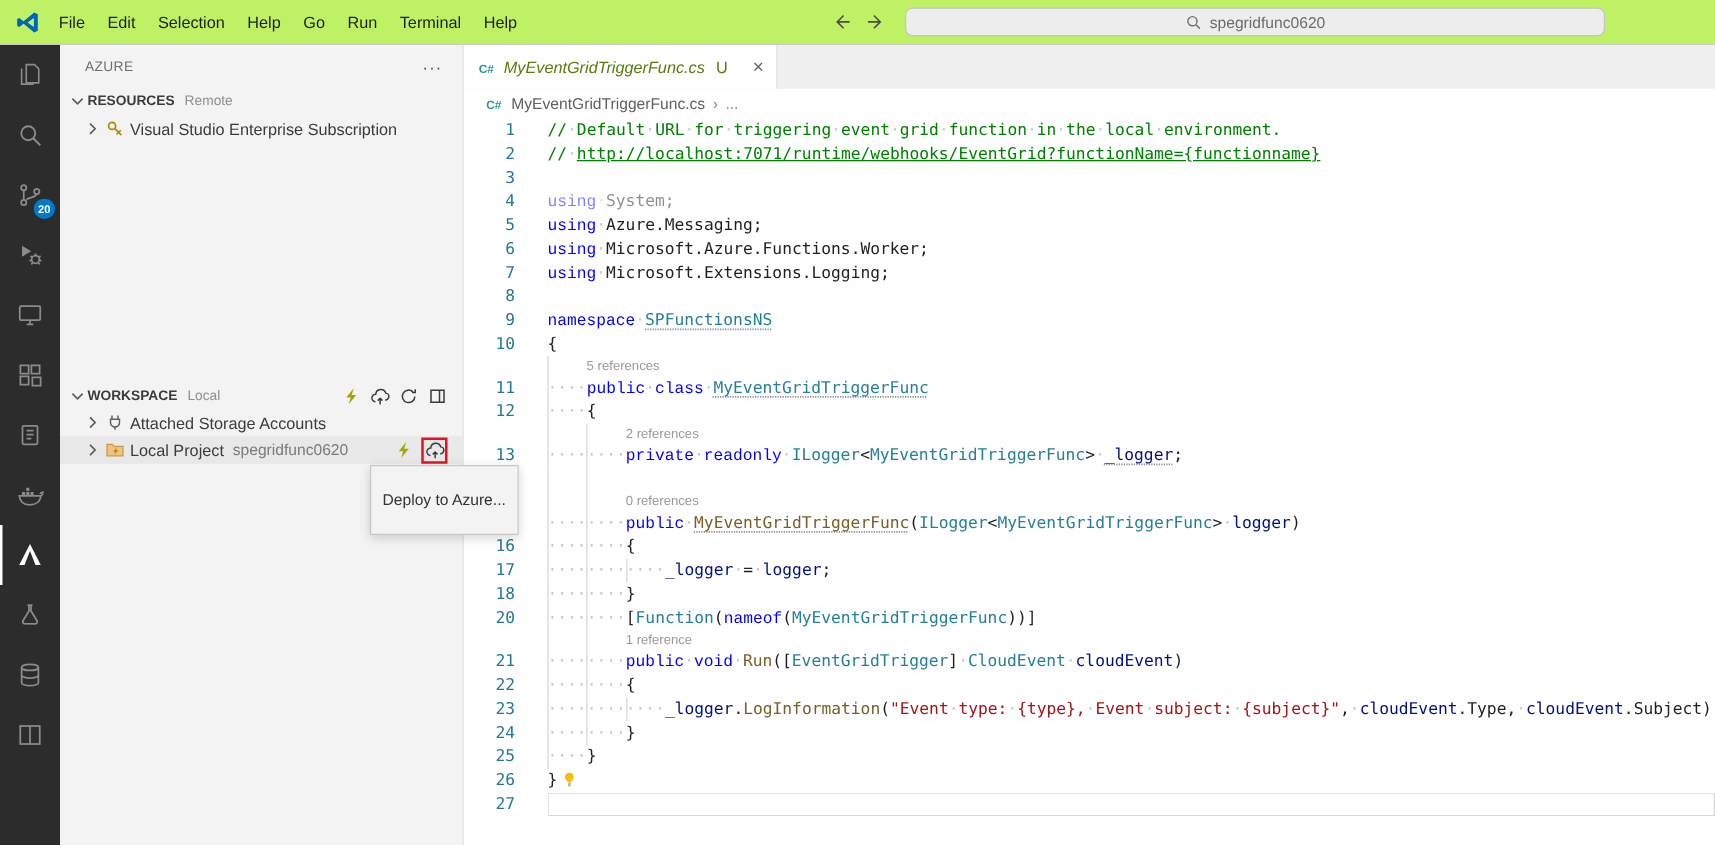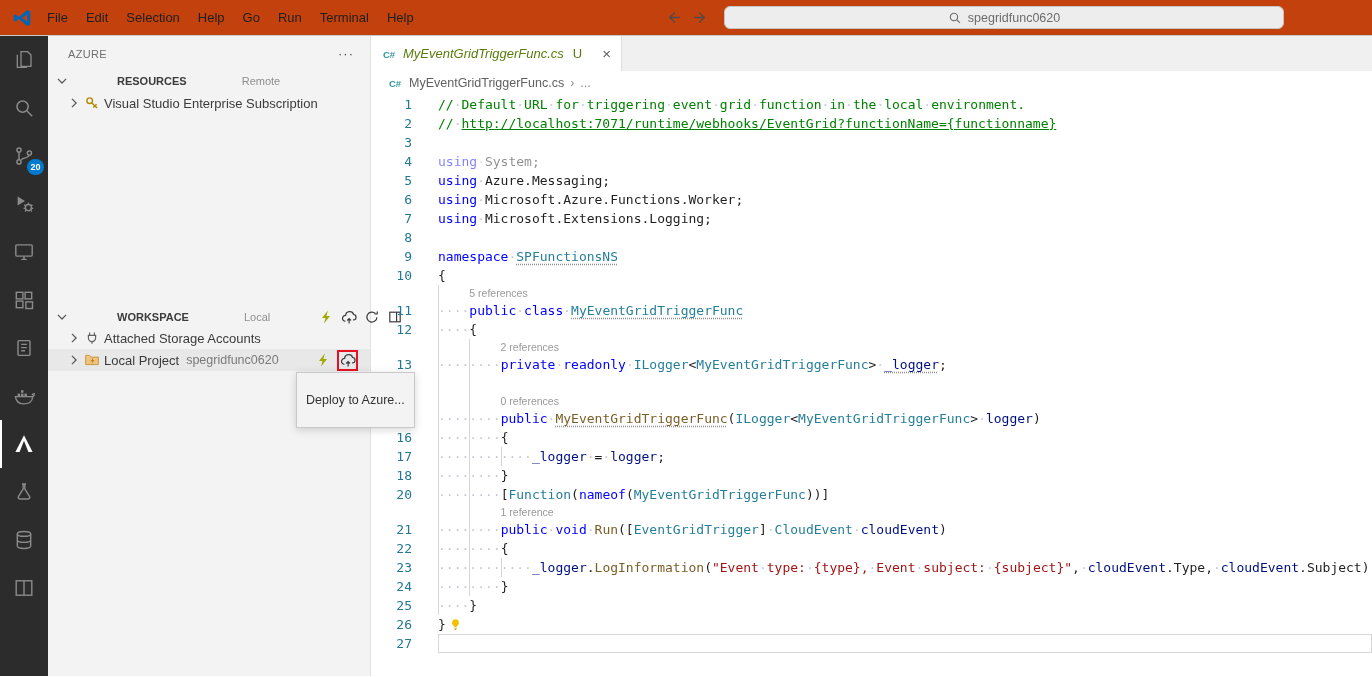--- a/index.html
+++ b/index.html
@@ -5,21 +5,21 @@
   * { box-sizing: border-box; }
   html,body { margin:0; padding:0; }
   body {
     width:1372px; height:677px; overflow:hidden; position:relative;
     font-family:"Liberation Sans", sans-serif; background:#fff;
     -webkit-font-smoothing:antialiased;
   }
 
   
   .titlebar {
-    height:36px; background:#c2410c; border-bottom:1px solid #c9c9c9;
+    height:36px; background:#bef264; border-bottom:1px solid #c9c9c9;
     display:flex; align-items:center; padding:0 8px;
   }
   .logo { width:24px; height:24px; display:flex; align-items:center; justify-content:center; margin:0 4px 0 2px; }
   .menus { display:flex; }
   .menu-item { padding:0 9px; font-size:13px; color:#1f1f1f; line-height:34px; cursor:default; }
   .tb-spacer { flex:1; }
   .nav-arrow { width:27px; height:27px; display:flex; align-items:center; justify-content:center; border-radius:4px; }
   .cmd-center {
     width:560px; height:23px; margin:0 10px; background:#ededed;
     border:1px solid #c5c5c5; border-radius:6px; display:flex; align-items:center;
@@ -44,21 +44,21 @@
   
   .sidebar {
     width:323px; background:#f3f3f3; position:relative; border-right:1px solid #e2e2e2;
     font-size:13px; color:#3b3b3b; flex:none;
   }
   .sb-title { position:absolute; top:0; left:0; right:0; height:35px; display:flex; align-items:center; padding:0 16px 0 20px; }
   .sb-title .t { font-size:11px; color:#6f6f6f; flex:1; letter-spacing:.3px; }
   .sb-title .more { color:#424242; font-size:13px; letter-spacing:1px; cursor:pointer; }
   .section-head {
     position:absolute; left:0; right:0; height:22px; display:flex; align-items:center;
-    font-weight:bold; font-size:11px; color:#3b3b3b; padding-left:6px; cursor:pointer;gap:47px;
+    font-weight:bold; font-size:11px; color:#3b3b3b; padding-left:6px; cursor:pointer;
   }
   .badge-txt { font-weight:normal; color:#8f8f8f; font-size:11px; margin-left:8px; }
   .chev { width:16px; height:16px; display:flex; align-items:center; justify-content:center; flex:none; }
   .tree-row {
     position:absolute; left:0; right:0; height:22px; display:flex; align-items:center;
     padding-left:18px; cursor:pointer;
   }
   .tree-row.hovered { background:#e8e8e8; }
   .tree-icon { width:16px; height:16px; display:flex; align-items:center; justify-content:center; margin:0 4px 0 2px; flex:none; }
   .tree-label { white-space:nowrap; }
@@ -96,21 +96,21 @@
     width:67px; flex:none; text-align:right; padding-right:26px;
     color:#237893; font-size:13px; user-select:none;
   }
   .content { position:relative; flex:1; min-width:0; white-space:pre; }
   .codelens { font-family:"Liberation Sans", sans-serif; font-size:10.5px; color:#999999; }
   .lens-text { cursor:pointer; }
   .guide { position:absolute; top:0; bottom:0; width:1px; background:#d6d6d6; }
   .ws { color:#c3c9d2; }
   .tok-c { color:#008000; }
   .tok-lk { color:#008000; text-decoration:underline; }
-  .tok-k { color:#0000ff; }
+  .tok-k { color:#0000ff;font-family:Liberation Mono, monospace; }
   .tok-t { color:#267f99; }
   .tok-m { color:#795e26; }
   .tok-v { color:#001080; }
   .tok-s { color:#a31515; }
   .tok-d { color:#1f1f1f; }
   .sq { text-decoration-line:underline; text-decoration-style:dotted; text-decoration-color:#8f8f8f; text-underline-offset:2.5px; }
   .dim .content { opacity:.5; }
   .active-line .content { box-shadow: inset 0 0 0 1px #d7d7d7; }
   .bulb { display:inline-block; width:14px; height:14px; vertical-align:-2px; margin-left:3px; cursor:pointer; }
 </style>

